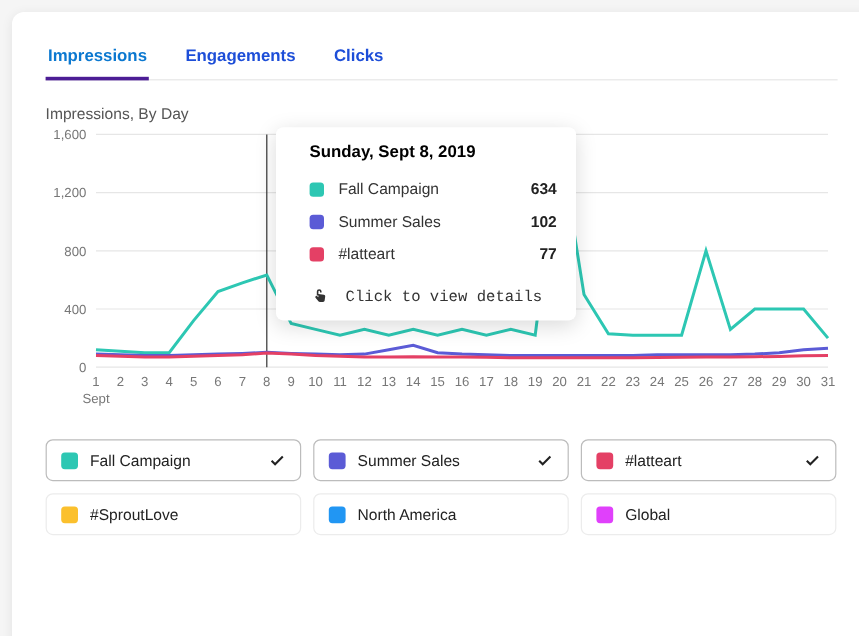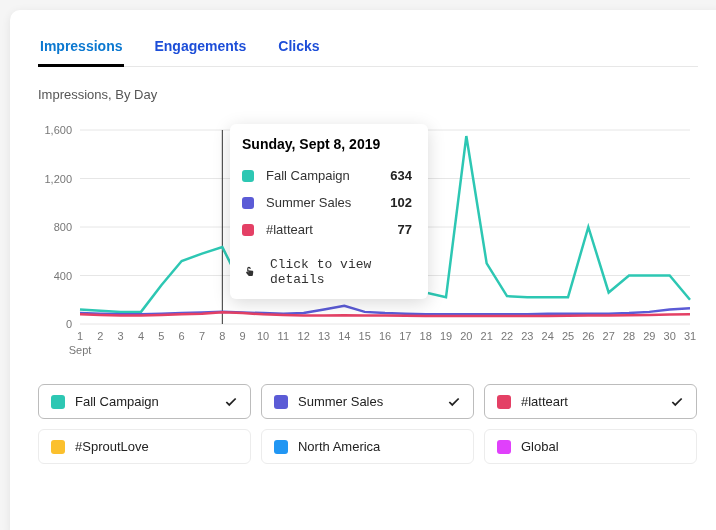--- a/index.html
+++ b/index.html
@@ -3,33 +3,33 @@
 <meta charset="utf-8">
 <style>
   * { box-sizing: border-box; margin: 0; padding: 0; }
   body { font-family: -apple-system, BlinkMacSystemFont, "Segoe UI", Helvetica, Arial, sans-serif; background: #f5f5f5; padding: 10px; }
   .card {
     width: 716px; height: 530px; background: #fff; border-radius: 10px;
     box-shadow: 0 2px 10px rgba(0,0,0,0.08); padding: 22px 28px 20px 28px; position: relative;
   }
   .tabs { display: flex; gap: 28px; border-bottom: 1px solid #e7e7e7; }
   .tab { font-size: 14px; font-weight: 600; color: #1d4ed8; padding: 6px 2px 10px 2px; cursor: pointer; }
-  .tab.active { color: #0b78d0; border-bottom: 3px solid #000000; margin-bottom: -1px; }
-  .subtitle { font-size: 13px; color: #555; margin-top: 20px; margin-bottom: 20px; }
+  .tab.active { color: #0b78d0; border-bottom: 3px solid #4c1d95; margin-bottom: -1px; }
+  .subtitle { font-size: 13px; color: #555; margin-top: 20px; margin-bottom: 2px; }
   .chart-wrap { position: relative; width: 660px; height: 240px; }
   svg.chart { width: 660px; height: 240px; display: block; }
   .grid-line { stroke: #e6e6e6; stroke-width: 1; }
   .axis-text { font-size: 11px; fill: #777; }
   .month-text { font-size: 11px; fill: #777; }
   .vline { stroke: #333; stroke-width: 1; }
   .series { fill: none; stroke-width: 2.5; }
   .tooltip {
-    position: absolute; top: 2px; left: 192px; width: 198px;
+    position: absolute; top: 2px; left: 192px; width: 250px;
     background: #fff; border-radius: 6px; box-shadow: 0 4px 18px rgba(0,0,0,0.15);
-    padding: 12px 16px 12px 12px; font-size: 13px;
+    padding: 12px 16px 12px 28px; font-size: 13px;
   }
   .tooltip-title { font-weight: 700; font-size: 14px; margin-bottom: 10px; }
   .tooltip-row { display: flex; align-items: center; padding: 6px 0; }
   .swatch { width: 12px; height: 12px; border-radius: 3px; margin-right: 12px; flex: none; }
   .tooltip-label { flex: 1; color: #333; }
   .tooltip-value { font-weight: 700; color: #222; }
   .tooltip-footer { display: flex; align-items: center; padding-top: 10px; margin-top: 4px; color: #333; font-family: Liberation Mono, monospace; }
   .tap-icon { width: 16px; height: 16px; margin-right: 14px; }
   .legend { margin-top: 22px; display: flex; flex-wrap: wrap; gap: 10px; }
   .legend-item {

